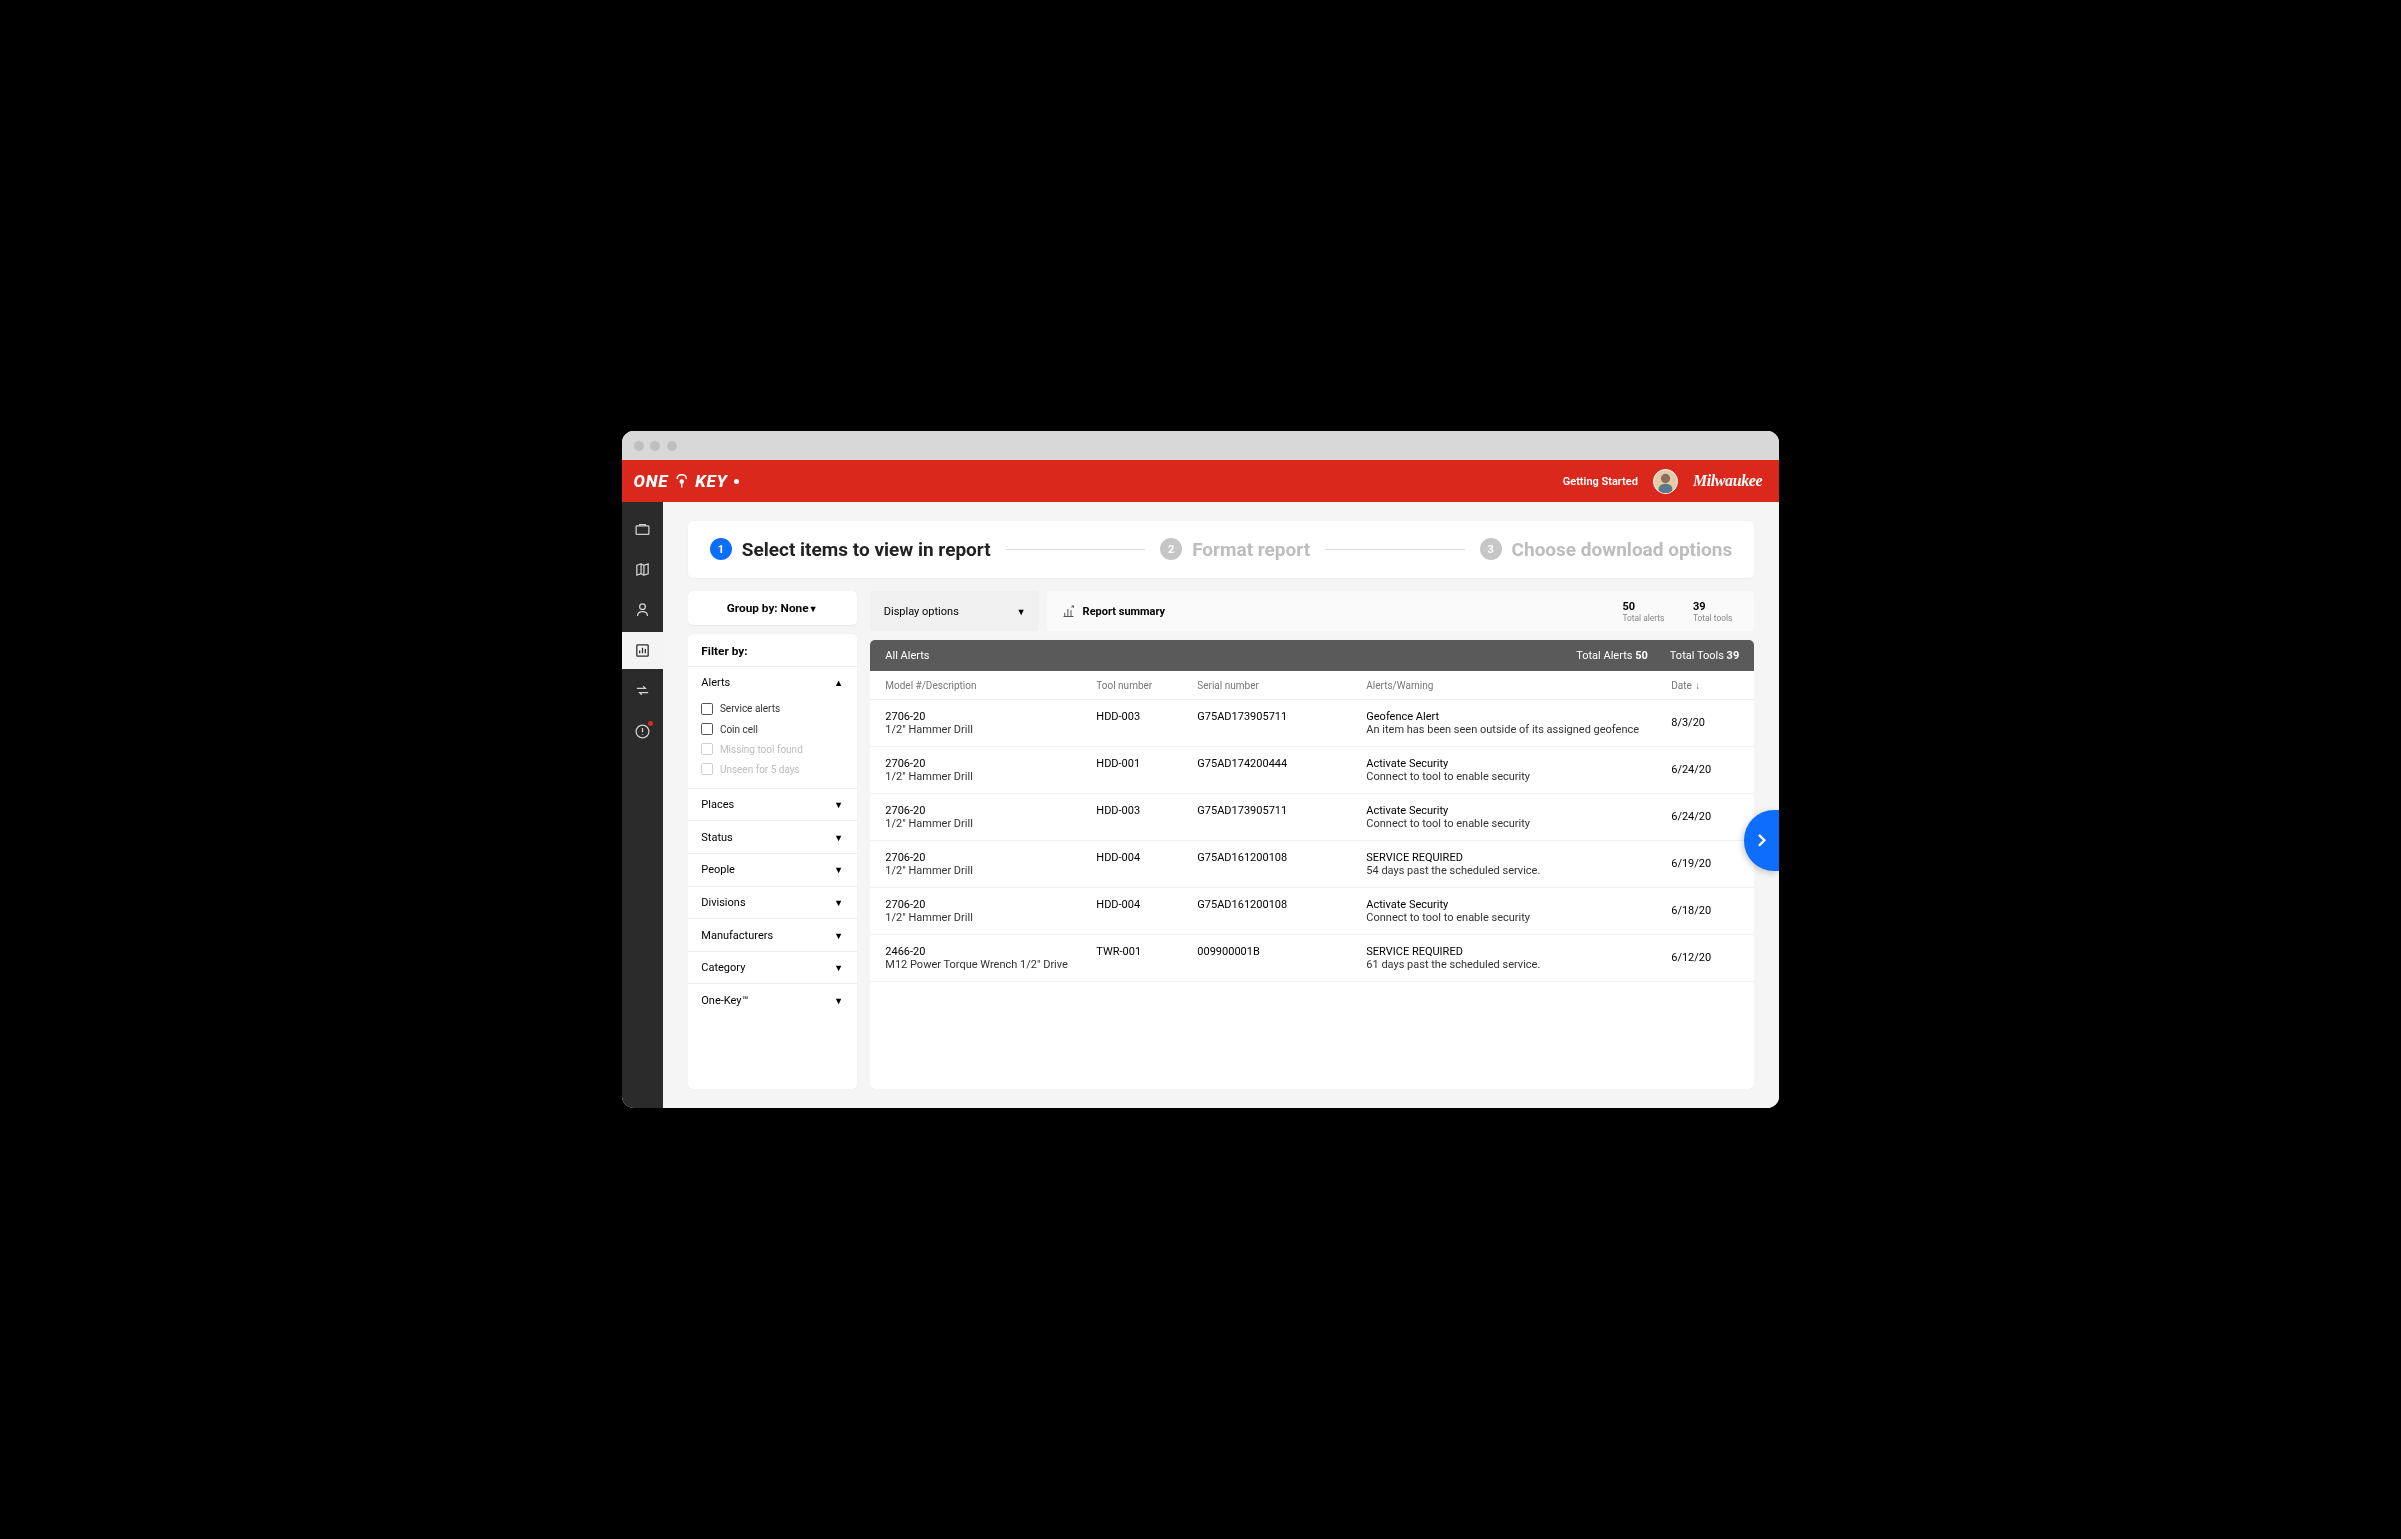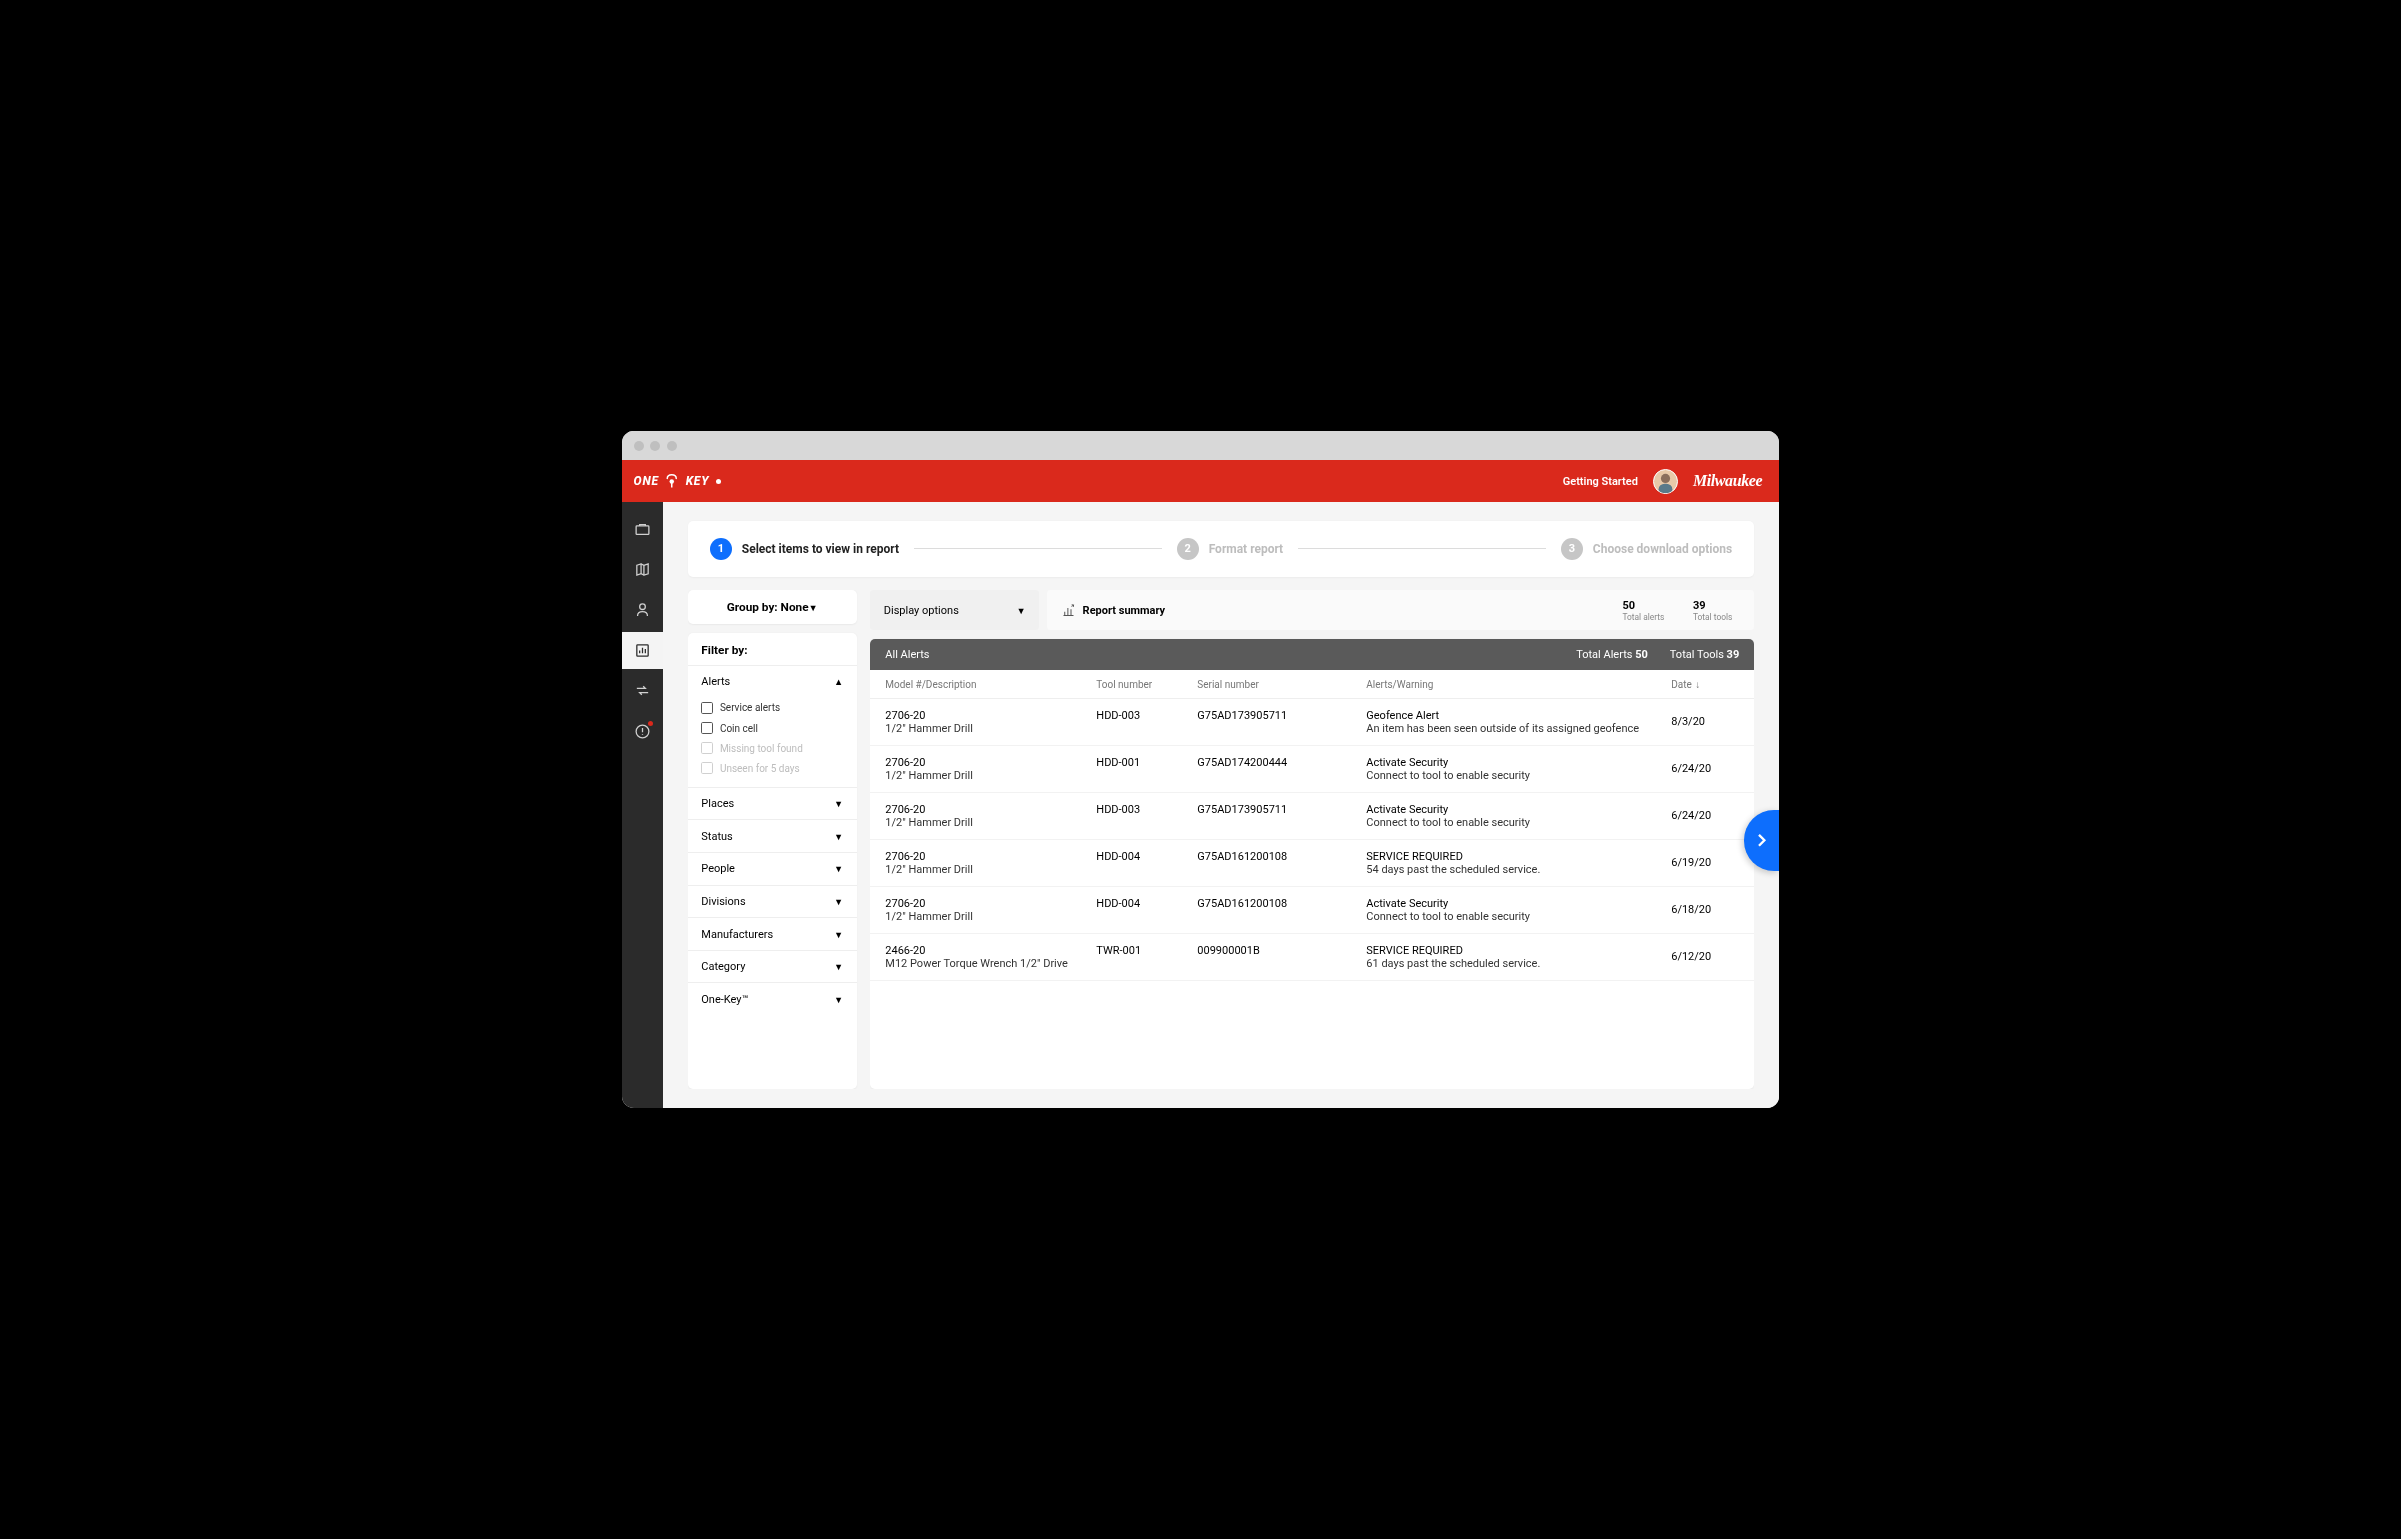--- a/index.html
+++ b/index.html
@@ -5,21 +5,21 @@
 * { margin: 0; padding: 0; box-sizing: border-box; font-family: -apple-system, BlinkMacSystemFont, "Segoe UI", Roboto, Helvetica, Arial, sans-serif; }
 body { background: #000; display: flex; justify-content: center; align-items: center; min-height: 100vh; padding: 34px; }
 
 .device-frame { width: 1181px; height: 700px; background: #000; border-radius: 23.6px; padding: 11.8px; box-shadow: 0 8.4px 34px rgba(0,0,0,0.5); }
 .screen { width: 100%; height: 100%; background: #fff; border-radius: 11.8px; overflow: hidden; display: flex; flex-direction: column; position: relative; }
 
 .browser-chrome { height: 29px; background: #d8d8d8; display: flex; align-items: center; padding: 0 11.8px; gap: 6.8px; flex-shrink: 0; }
 .traffic-dot { width: 10px; height: 10px; border-radius: 50%; background: #bfbfbf; }
 
 .topbar { height: 42px; background: #DA291C; display: flex; align-items: center; justify-content: space-between; padding: 0 17px 0 11.8px; flex-shrink: 0; color: #fff; }
-.logo-onekey { font-weight: 800; font-size: 12px; letter-spacing: 0.8px; display: flex; align-items: center; gap: 5px; font-style: italic; }
+.logo-onekey { font-weight: 800; font-size: 17px; letter-spacing: 0.8px; display: flex; align-items: center; gap: 5px; font-style: italic; }
 .logo-onekey .dot { width: 5px; height: 5px; background: #fff; border-radius: 50%; display: inline-block; margin-left: 1.7px; }
 .logo-keyicon { position: relative; display: inline-block; margin: 0 1.7px; }
 .logo-keyicon svg { display: block; }
 .topbar-right { display: flex; align-items: center; gap: 15px; }
 .getting-started { font-size: 11px; font-weight: 600; }
 .avatar { width: 25px; height: 25px; border-radius: 50%; background: #e8c9a8; border: 1.7px solid #fff; overflow: hidden; }
 .avatar svg { width: 100%; height: 100%; }
 .logo-milwaukee { font-style: italic; font-weight: 800; font-size: 16px; letter-spacing: -0.4px; font-family: cursive; }
 
 .app-body { flex: 1; display: flex; overflow: hidden; }
@@ -40,21 +40,21 @@
 .learn-more-btn svg { width: 11.8px; height: 11.8px; }
 .preview-btn { border: 0.8px solid #0d6efd; color: #0d6efd; background: #fff; border-radius: 3.4px; padding: 5.9px 11.8px; font-size: 11px; font-weight: 600; display: flex; align-items: center; gap: 5px; cursor: pointer; }
 .preview-btn svg { width: 11.8px; height: 11.8px; }
 
 .content-area { flex: 1; padding: 18.6px 25px; overflow: hidden; display: flex; flex-direction: column; gap: 13.5px; }
 
 .stepper { background: #fff; border-radius: 5px; padding: 17px 22px; display: flex; align-items: center; gap: 15px; flex-shrink: 0; box-shadow: 0 0.8px 1.7px rgba(0,0,0,0.04); }
 .step { display: flex; align-items: center; gap: 10px; }
 .step-num { width: 22px; height: 22px; border-radius: 50%; display: flex; align-items: center; justify-content: center; font-size: 11px; font-weight: 700; background: #c6c6c6; color: #fff; }
 .step.active .step-num { background: #0d6efd; }
-.step-label { font-size: 12px; font-weight: 700; color: #bdbdbd; }
+.step-label { font-size: 19px; font-weight: 700; color: #bdbdbd; }
 .step.active .step-label { color: #222; }
 .step-line { flex: 1; height: 0.8px; background: #dcdcdc; }
 
 .work-row { flex: 1; display: flex; gap: 13.5px; overflow: hidden; }
 
 .left-panel { width: 169px; display: flex; flex-direction: column; gap: 8.4px; flex-shrink: 0; }
 .card { background: #fff; border-radius: 5px; box-shadow: 0 0.8px 1.7px rgba(0,0,0,0.05); }
 .groupby { padding: 10px 13.5px; display: flex; align-items: center; justify-content: center; cursor: pointer; }
 .groupby-label { font-size: 11.8px; font-weight: 700; }
 .caret { font-size: 9.3px; }

